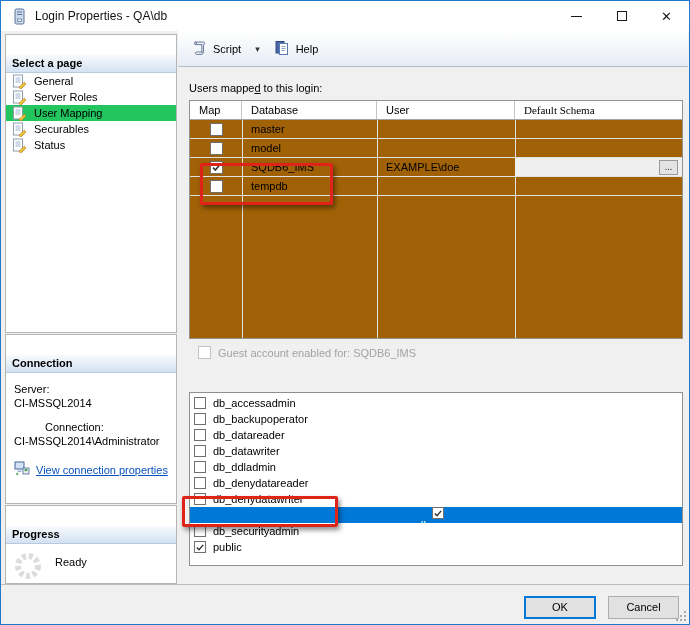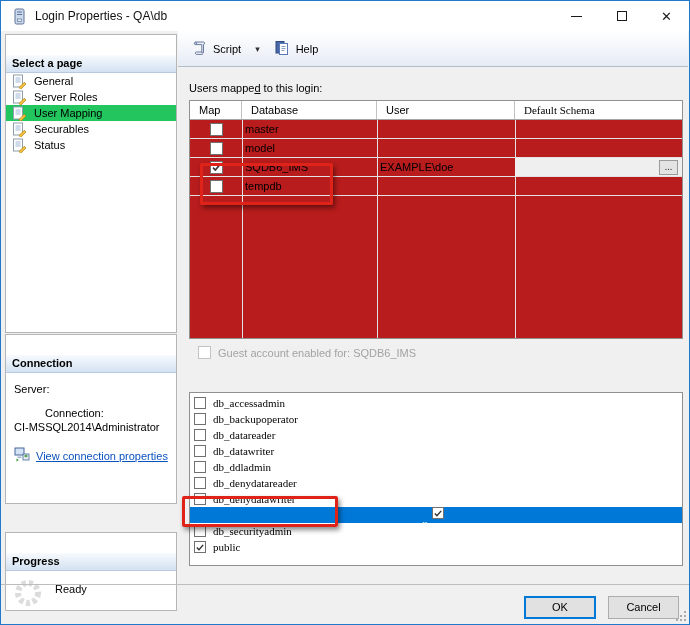--- a/index.html
+++ b/index.html
@@ -19,21 +19,21 @@
   .maxbox { width:10px; height:10px; border:1px solid #1a1a1a; display:inline-block; }
   .minbar { width:11px; height:1px; background:#1a1a1a; display:inline-block; }
 
   
   .panel { position:absolute; left:4px; width:172px; background:#fff; border:1px solid #b5b5b5; }
   .panel-h { height:18px; line-height:17px; padding-left:6px; font-weight:bold;
              background:linear-gradient(to bottom,#f8fbfe 0%,#d3e1f2 100%);
              border-bottom:1px solid #b9cade;margin-top:20px; }
   #panel-pages  { top:33px;  height:299px; }
   #panel-conn   { top:333px; height:170px; }
-  #panel-prog   { top:531px; height:79px;  }
+  #panel-prog   { top:504px; height:79px;  }
 
   .page-item { height:16px; display:flex; align-items:center; padding-left:6px; cursor:default; }
   .page-item.sel { background:#22c55e; }
   .page-item svg { flex:none; }
   .page-item span { margin-left:7px; }
 
   .conn-body { padding:9px 8px 0 8px; }
   .conn-line { line-height:14px; } .gap10 { margin-top:10px;margin-left:31px; }
   .link-row { margin-top:13px; display:flex; align-items:center; }
   .link { margin-left:6px; color:#0a52bf; text-decoration:underline; cursor:pointer; }
@@ -50,50 +50,50 @@
   .caret { margin-left:6px; font-size:9px; color:#333; padding:0 3px; }
 
   
   .lbl { position:absolute; white-space:nowrap; }
   #lbl-users { left:188px; top:81px; }
   #lbl-roles { left:188px; top:375px; }
   .mn { text-decoration:underline; }
 
   
   .grid { position:absolute; left:188px; top:99px; width:494px; height:239px;
-          background:#b91c1c; border:1px solid #919191; }
+          background:#a16207; border:1px solid #919191; }
   .grid-head { display:flex; height:19px; border-bottom:1px solid #a5a5a5; background:#fff; }
   .gh { line-height:18px; border-right:1px solid #c2c2c2; padding-left:9px; }
   .gh:last-child { border-right:none; }
   .c-map{width:52px;} .c-db{width:135px;} .c-user{width:138px;} .c-schema{width:169px; flex:1;font-family:Liberation Serif, serif;}
   .vline { position:absolute; top:19px; bottom:0; width:1px; background:#e2e2e2; }
   .grow { position:relative; display:flex; height:19px; border-bottom:1px solid #e2e2e2; align-items:center; }
   .gcell { height:100%; display:flex; align-items:center; }
   .gcell.c-map { justify-content:center; }
-  .gcell.c-db, .gcell.c-user { padding-left:3px; }
+  .gcell.c-db, .gcell.c-user { padding-left:9px; }
   .gcell.graybg { background:#efefef; }
   .ellipsis-btn { margin-left:auto; margin-right:4px; width:19px; height:15px;
                   background:#e3e3e3; border:1px solid #9a9a9a; font-size:10px; line-height:11px;
                   text-align:center; color:#333; cursor:pointer; }
 
   
   .cb { width:13px; height:13px; background:#fff; border:1px solid #707070;
         display:inline-flex; align-items:center; justify-content:center; flex:none; cursor:pointer; }
   .cb.small { width:12px; height:12px; }
   .cb.disabled { border-color:#c3c3c3; }
 
   
   .guest-row { position:absolute; left:190px; top:345px; display:flex; align-items:center; }
   .guest-row span { margin-left:7px; color:#a3a3a3; }
 
   
   .roles { position:absolute; left:188px; top:391px; width:494px; height:174px;
            background:#fff; border:1px solid #8f8f8f; padding-top:2px; }
   .role-row { height:16px; display:flex; align-items:center; padding-left:4px; cursor:default; }
-  .role-row span.lab { margin-left:7px;font-family:Liberation Serif, serif; }
+  .role-row span.lab { margin-left:7px; }
   .role-row.sel { background:#0078d7; color:#fff;flex-direction:column; }
 
   
   .red-rect { position:absolute; border:3px solid #df2318; border-radius:2px;
               box-shadow:2px 3px 5px rgba(0,0,0,0.45); pointer-events:none; }
   #red1 { left:199px; top:162px; width:133px; height:42px; }
   #red2 { left:181px; top:495px; width:156px; height:31px; }
 
   
   .footer-line { position:absolute; left:0; right:0; top:583px; border-top:1px solid #bdbdbd; }
@@ -185,20 +185,21 @@
           </svg>
           <span>Status</span>
         </div>
       </div>
   </div>
 
   <div class="panel" id="panel-conn">
     <div class="panel-h">Connection</div>
     <div class="conn-body">
       <div class="conn-line">Server:</div>
+      <div class="conn-line">CI-MSSQL2014</div>
       <div class="conn-line gap10">Connection:</div>
       <div class="conn-line">CI-MSSQL2014\Administrator</div>
       <div class="link-row">
         <span>
           <svg width="16" height="15" viewBox="0 0 16 15">
             <rect x="1" y="1" width="9" height="7" fill="#d3e2f5" stroke="#47679a"></rect>
             <rect x="3.5" y="9.5" width="4" height="1.6" fill="#9db3cf"></rect>
             <rect x="9" y="7" width="6" height="6" fill="#e9eef6" stroke="#47679a" stroke-width="0.8"></rect>
             <path d="M10.5 9 l3 0 M12 7.7 l0 2.6" stroke="#3f9c3f" stroke-width="1.3"></path>
             <path d="M2.5 11.5 l0 3 2.4 -1.5 z" fill="#3f9c3f"></path>

